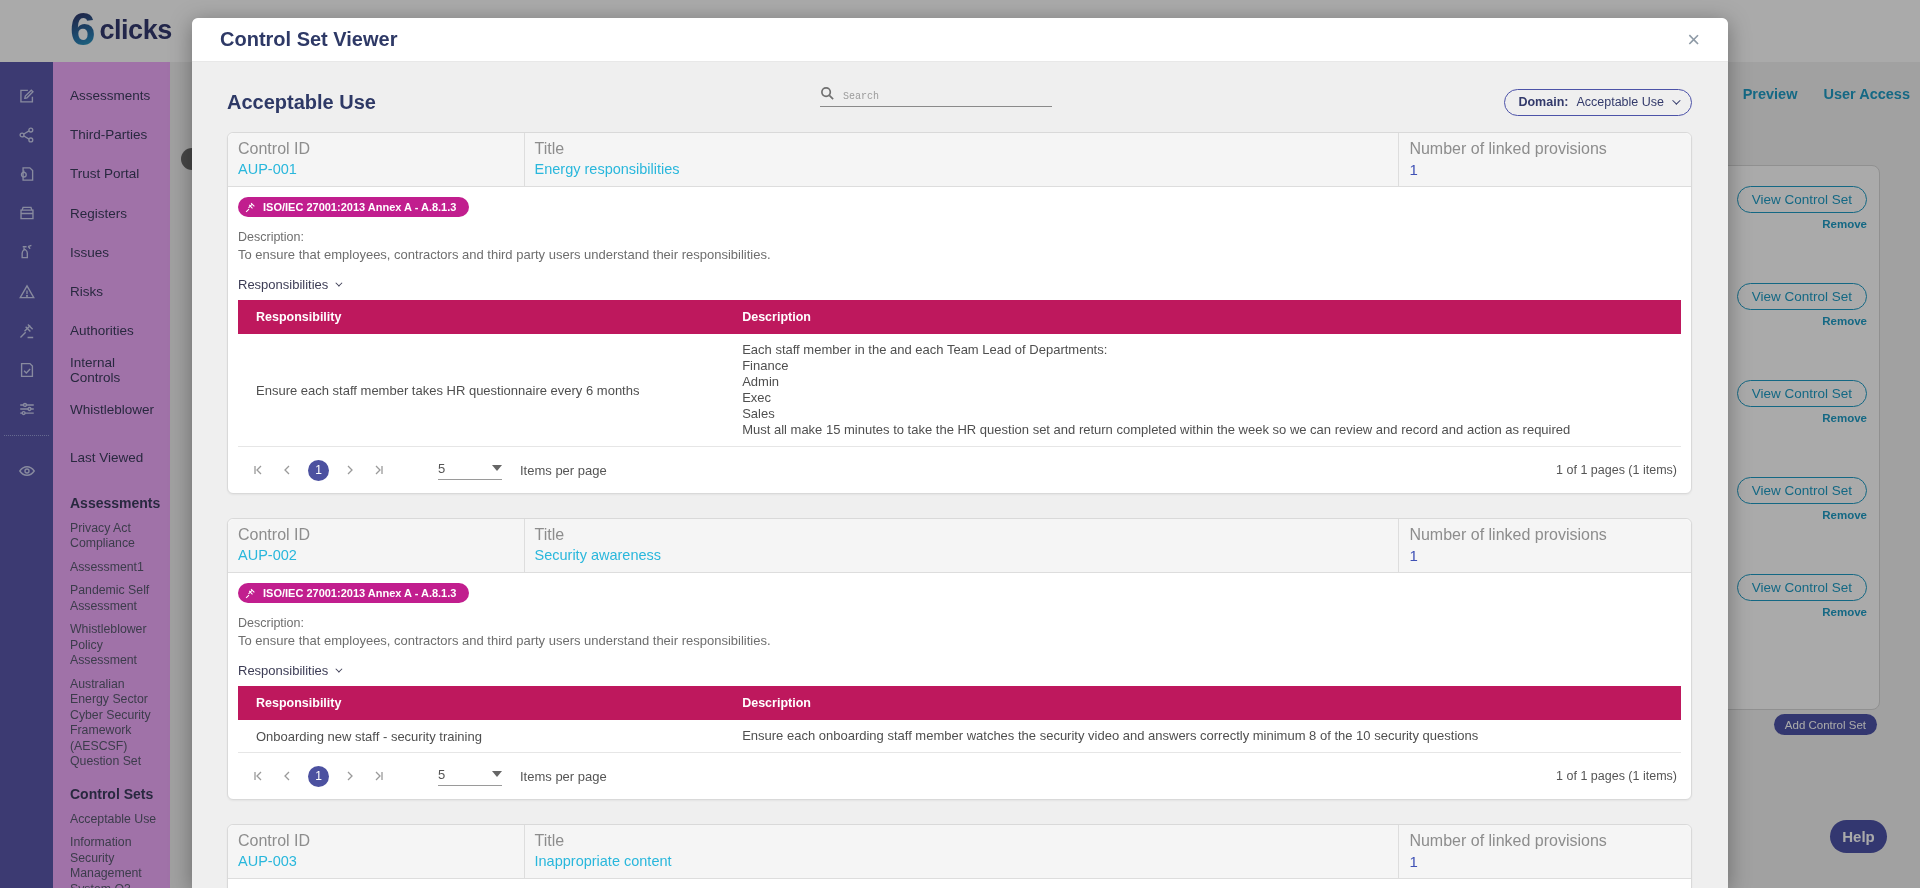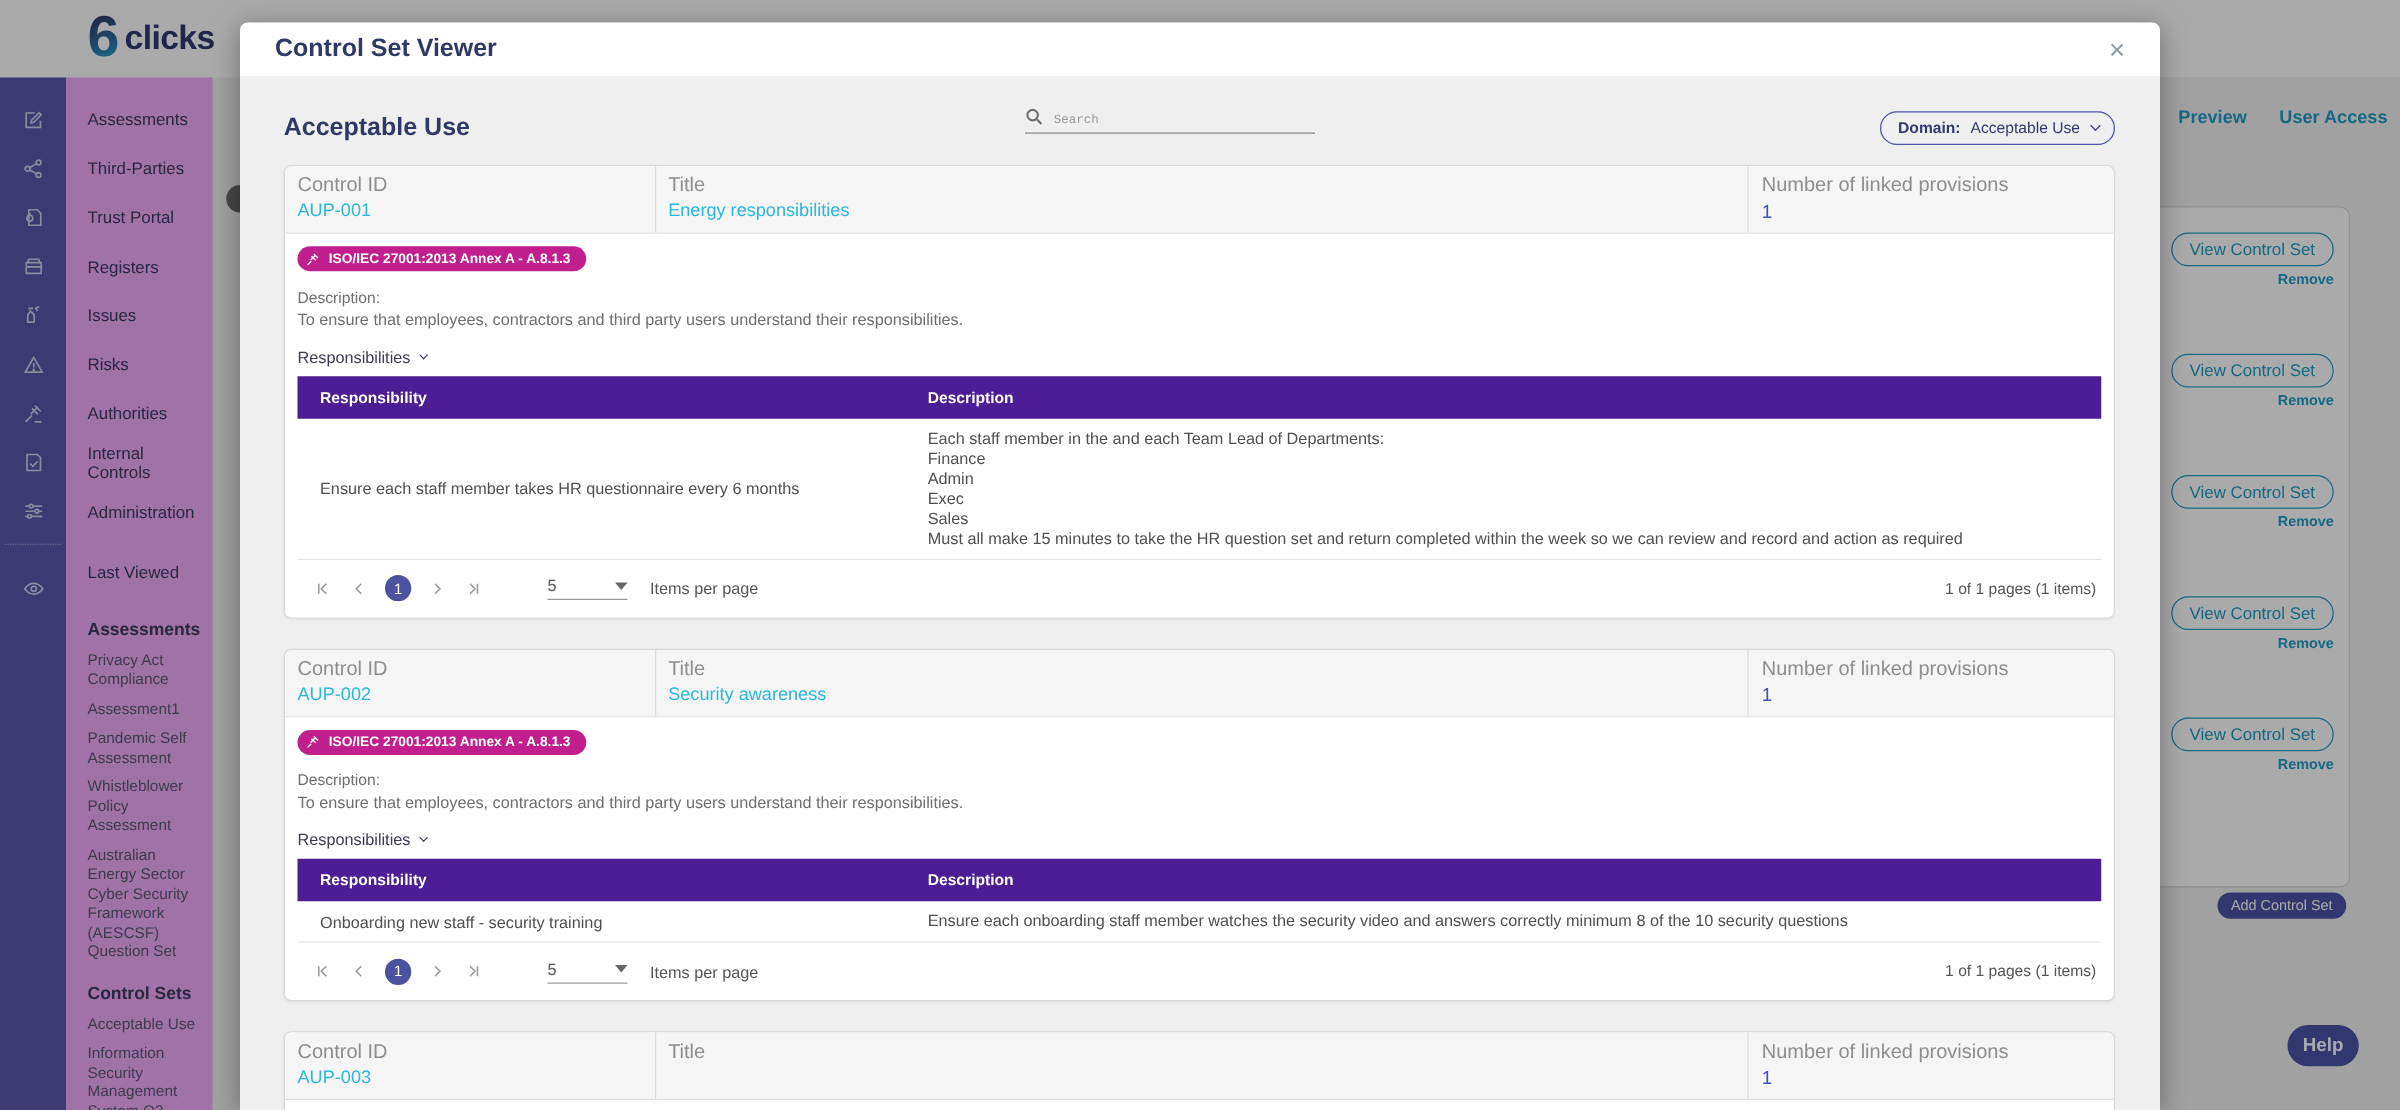--- a/index.html
+++ b/index.html
@@ -93,21 +93,21 @@
   .fld-num { font-size:15px; color:#3f51b5; }
   .card-body { padding:8px 10px 0 10px; }
   .badge { display:inline-flex; align-items:center; gap:7px; background:#c11e8e; color:#fff; height:20px;
            border-radius:10px; padding:0 13px 0 7px; font-size:11px; font-weight:bold; margin-top:2px; }
   .desc-label { font-size:12.5px; color:#6e6e6e; margin-top:13px; }
   .desc-text { font-size:13px; color:#6e6e6e; margin-top:3px; }
   .resp-toggle { display:flex; align-items:center; gap:7px; margin-top:15px; font-size:13px; color:#3c3c55;
                  cursor:pointer; }
   .resp-toggle .chev { width:5px; height:5px; color:#3c3c55; }
   .resp-table { width:100%; border-collapse:collapse; margin-top:8px; }
-  .resp-table th { background:#4c1d95; color:#ffffff; font-size:12.5px; font-weight:bold; text-align:left;
+  .resp-table th { background:#be185d; color:#ffffff; font-size:12.5px; font-weight:bold; text-align:left;
                    padding:10px 6px; }
   .resp-table th:first-child, .resp-table td:first-child { width:34.8%; padding-left:18px; }
   .resp-table th + th, .resp-table td + td { padding-left:2px;margin-left:19px; }
   .resp-table td { font-size:13px; color:#4f4f4f; padding:8px 6px; border-bottom:1px solid #e6e6e6;
                    vertical-align:middle; }
   .dline { display:block; line-height:16px; }
   .pager { display:flex; align-items:center; height:46px; padding:0 4px 0 12px; color:#9a9a9a; }
   .pg-btn { width:16px; height:16px; display:flex; align-items:center; justify-content:center; margin-right:13px;
             cursor:pointer; color:#9a9a9a; background:none; border:none; }
   .pg-current { width:21px; height:21px; border-radius:50%; background:#4c51a0; color:#fff; font-size:12px;
@@ -226,21 +226,21 @@
       <li>
           <span>Risks</span>
         </li>
       <li>
           <span>Authorities</span>
         </li>
       <li>
           <span>Internal Controls</span>
         </li>
       <li>
-          <span>Administration</span>
+          <span>Whistleblower</span>
         </li>
     </ul>
     <div class="lastviewed">
       <span>Last Viewed</span>
     </div>
     <div class="side-section">
       <h3>Assessments</h3>
       <ul>
         <li>Privacy Act Compliance</li>
         <li>Assessment1</li>
@@ -476,20 +476,21 @@
       </article>
 
       <article class="card">
         <div class="card-head">
           <div>
             <div class="fld-label">Control ID</div>
             <div class="fld-value">AUP-003</div>
           </div>
           <div>
             <div class="fld-label">Title</div>
+            <div class="fld-value">Inappropriate content</div>
           </div>
           <div>
             <div class="fld-label">Number of linked provisions</div>
             <div class="fld-num">1</div>
           </div>
         </div>
         <div class="badge-sliver"></div>
       </article>
 
     </div>

